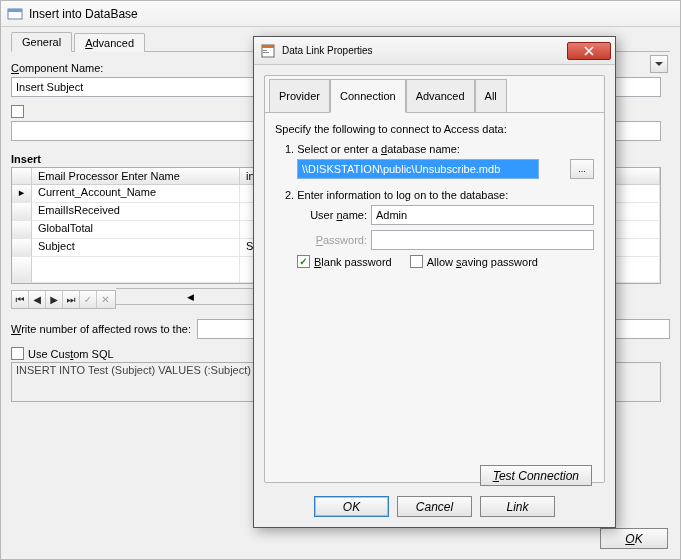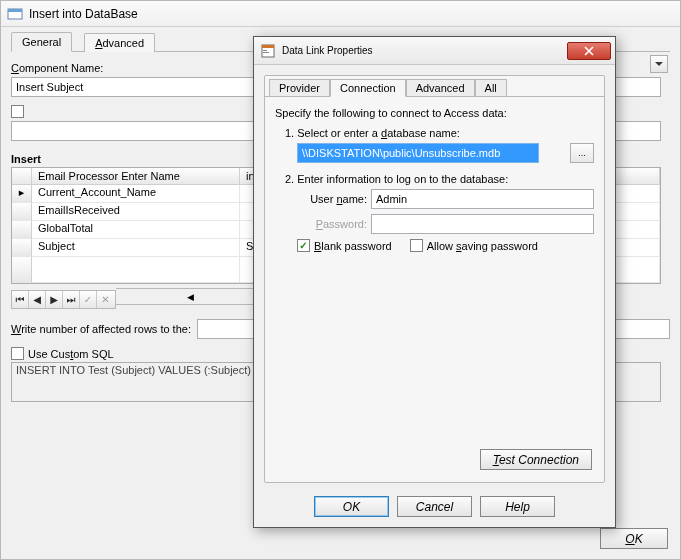--- a/index.html
+++ b/index.html
@@ -5,21 +5,21 @@
   * { box-sizing: border-box; }
   html, body { margin:0; padding:0; font-family: "Segoe UI", Tahoma, sans-serif; font-size:11px; color:#000; background:#f0f0f0; }
   .root { position:relative; width:681px; height:560px; background:#f0f0f0; overflow:hidden; }
 
   
   .parent-window { position:absolute; left:0; top:0; right:0; bottom:0; background:#f0f0f0; border:1px solid #b8b8b8; }
   .parent-titlebar { height:26px; background:linear-gradient(to bottom,#fafafa,#f0f0f0); display:flex; align-items:center; padding:0 6px; border-bottom:1px solid #d0d0d0;}
   .parent-title { font-size:12px; }
   .parent-body { position:absolute; left:10px; right:10px; top:30px; bottom:40px; }
   .tabs { display:flex; border-bottom:1px solid #b8b8b8; position:relative; }
-  .tab { padding:3px 10px; border:1px solid #b8b8b8; border-bottom:none; margin-right:12px; background:#f5f5f5; border-radius:2px 2px 0 0; position:relative; top:1px; }
+  .tab { padding:3px 10px; border:1px solid #b8b8b8; border-bottom:none; margin-right:2px; background:#f5f5f5; border-radius:2px 2px 0 0; position:relative; top:1px; }
   .tab.active { background:#f0f0f0; border-bottom:1px solid #f0f0f0; }
   .tab-row-right { margin-left:auto; display:flex; align-items:center; padding-right:2px;}
   .dropdown-btn { width:18px; height:18px; border:1px solid #adadad; background:linear-gradient(to bottom,#fefefe,#e5e5e5); display:flex; align-items:center; justify-content:center; margin-left:2px;}
   .caret-down { width:0; height:0; border-left:4px solid transparent; border-right:4px solid transparent; border-top:4px solid #3a3a3a;}
   .tabcontent { padding:10px 0 0 0; }
   .label { margin-bottom:3px; display:block;}
   .textbox { width:100%; height:20px; border:1px solid #abadb3; background:#fff; padding:1px 4px; font-family:inherit; font-size:11px;}
   .row { display:flex; align-items:center; }
   .checkbox { width:13px; height:13px; border:1px solid #818181; background:#fff; margin-right:4px; display:inline-flex; align-items:center; justify-content:center; flex-shrink:0;}
   .checkbox.checked::after { content:"✓"; color:#188a18; font-size:10px; line-height:10px; font-weight:bold;}
@@ -47,21 +47,21 @@
 
   
   .dialog { position:absolute; left:253px; top:36px; width:363px; height:492px; border:1px solid #555; background:#f0f0f0; box-shadow:3px 3px 12px rgba(0,0,0,.35);}
   .dialog-titlebar { height:28px; background:linear-gradient(to bottom,#f8f8f8,#e9e9e9); display:flex; align-items:center; padding:0 4px 0 6px; border-bottom:1px solid #c8c8c8;}
   .dialog-title { font-size:10px; }
   .dialog-close { width:44px; height:18px; margin-left:auto; background:linear-gradient(to bottom,#e67a6f,#c7402e); border:1px solid #882015; border-radius:2px; display:flex; align-items:center; justify-content:center;}
   .dialog-close svg { width:10px; height:10px; }
   .dialog-body { position:absolute; left:10px; right:10px; top:38px; bottom:44px; }
   .inner-panel { border:1px solid #b8b8b8; height:100%; background:#f6f6f6; border-radius:2px; padding:0; position:relative;}
   .dlg-tabs { display:flex; position:relative; top:0; left:4px; padding-top:2px; }
-  .dlg-tab { padding:2px 9px; border:1px solid #b8b8b8; border-bottom:none; background:#ededed; font-size:11px; margin-right:0; position:relative; top:1px;}
+  .dlg-tab { padding:10px 9px; border:1px solid #b8b8b8; border-bottom:none; background:#ededed; font-size:11px; margin-right:0; position:relative; top:1px;}
   .dlg-tab.active { background:#f6f6f6; border-bottom:1px solid #f6f6f6; z-index:2;}
   .dlg-tabcontent { border-top:1px solid #b8b8b8; padding:10px 10px; height:calc(100% - 20px); position:relative;}
   .dlg-tabcontent .instr { margin-bottom:8px;}
   .step { margin-left:10px; margin-bottom:4px;}
   .step-content { margin-left:22px; margin-bottom:10px;}
   .db-input-row { display:flex;gap:27px; }
   .db-input { flex:1; height:20px; border:1px solid #7eb4ea; background:#3399ff; color:#fff; padding:1px 4px; font-family:inherit; font-size:11px;}
   .browse-btn { width:24px; height:20px; margin-left:4px; border:1px solid #adadad; background:linear-gradient(to bottom,#fcfcfc,#e7e7e7); display:flex; align-items:center; justify-content:center; font-size:9px;}
   .field-row { display:flex; align-items:center; margin-bottom:5px;}
   .field-label { width:70px; text-align:right; margin-right:4px;}
@@ -232,17 +232,17 @@
         </div>
 
         <button class="btn test-btn" style="min-width:110px;"><span class="underline">T</span>est Connection</button>
       </div>
     </div>
   </div>
 
   <div class="dialog-btn-row">
     <button class="btn default" style="min-width:75px;">OK</button>
     <button class="btn" style="min-width:75px;">Cancel</button>
-    <button class="btn" style="min-width:75px;">Help</button>
+    <button class="btn" style="min-width:75px;">Link</button>
   </div>
 </div>
 
 </div>
 
 </body></html>

